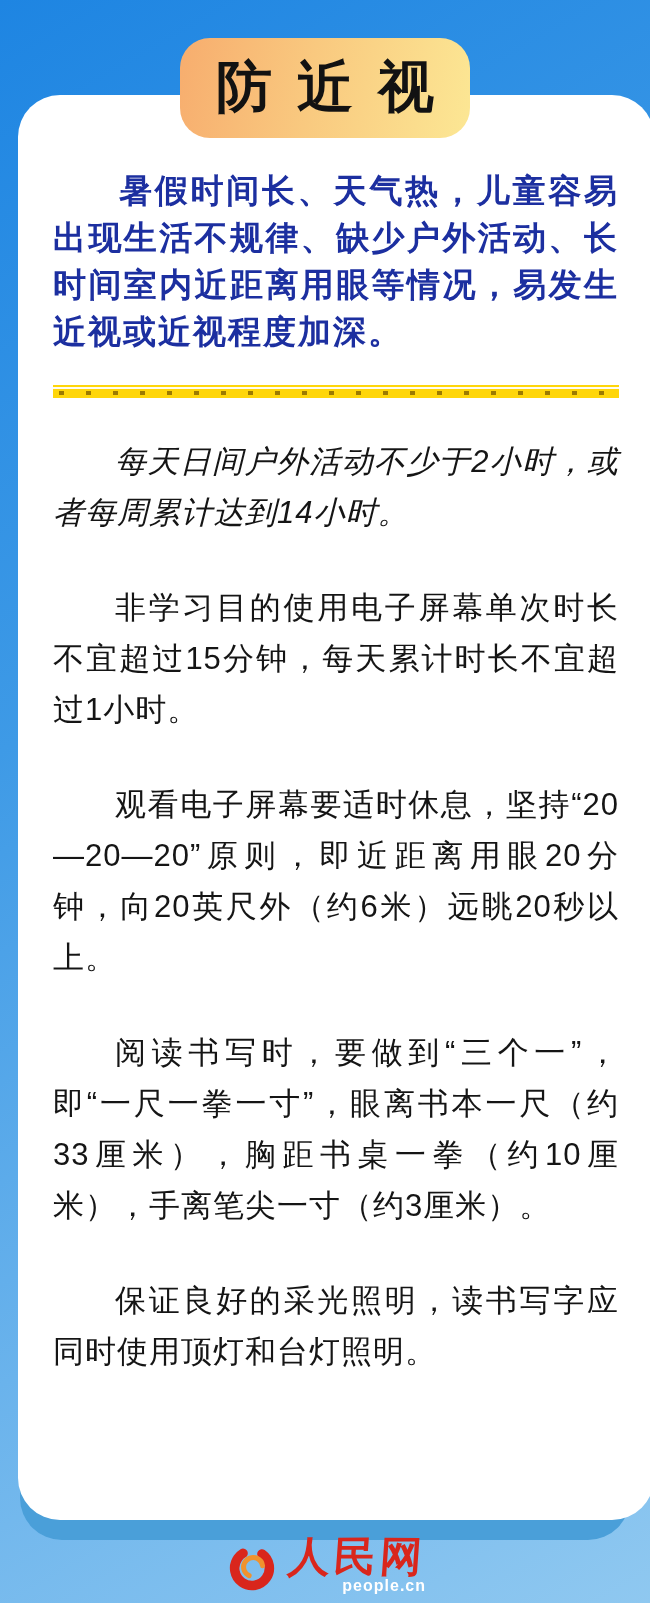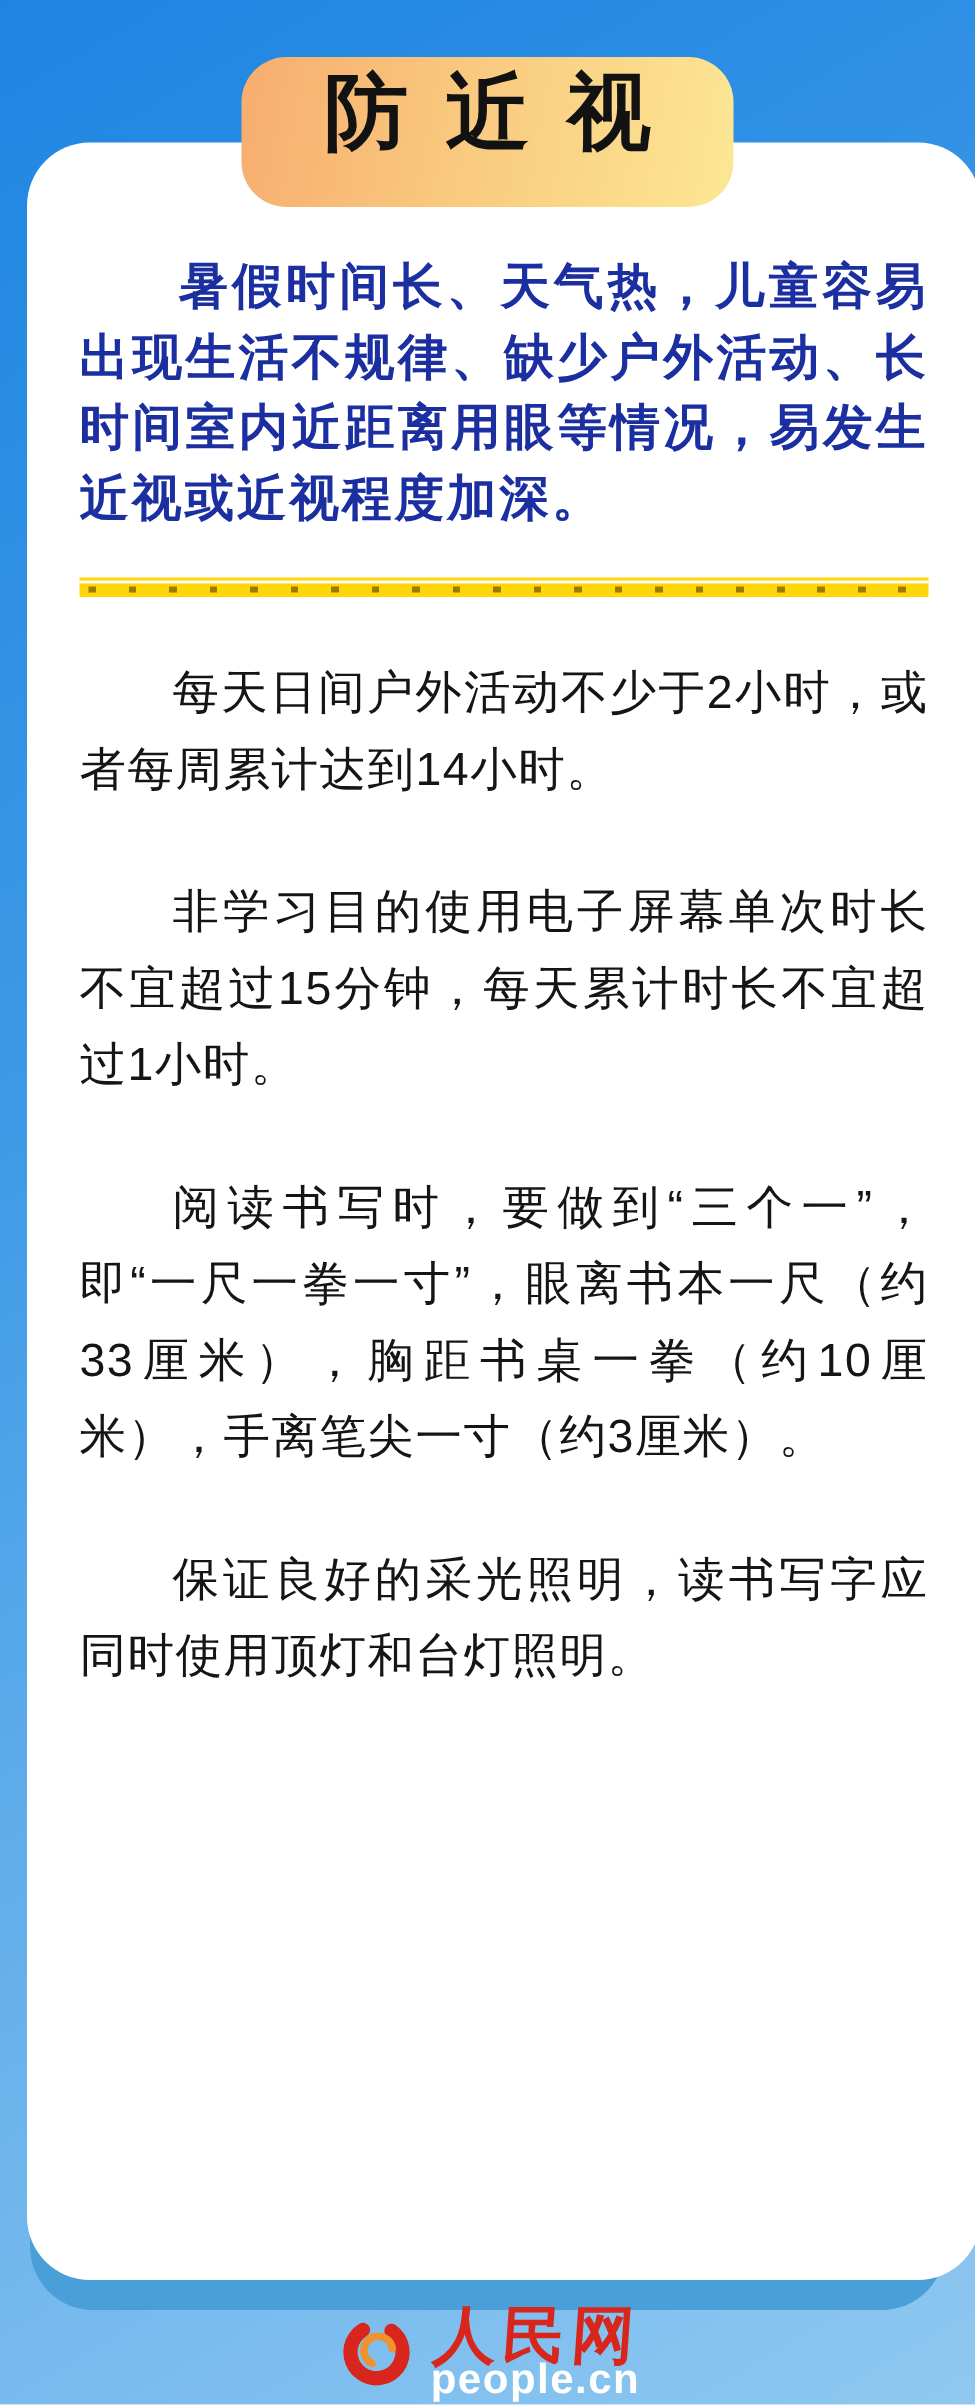--- a/index.html
+++ b/index.html
@@ -13,23 +13,23 @@
     position:absolute; left:20px; top:300px; width:610px; height:1240px;
     background:#4a9fd9; border-radius:42px;
   }
   .card {
     position:absolute; left:18px; top:95px; width:636px; height:1425px;
     background:#ffffff; border-radius:42px;
     padding:72px 35px 0 35px;
   }
   .badge {
     position:absolute; top:38px; left:50%; transform:translateX(-50%);
-    width:328px; height:100px; border-radius:30px;
+    width:290px; height:100px; border-radius:30px;
     background:linear-gradient(100deg,#f7ad6e 0%,#f9c97f 45%,#fce794 100%);
-    display:flex; justify-content:center; z-index:3;
+    display:flex; align-items:center; justify-content:center; z-index:3;
   }
   .badge-title {
     font-size:56px; font-weight:bold; color:#121212;
     letter-spacing:25px; padding-left:25px; white-space:nowrap;
   }
   .intro {
     color:#1c2fa0; font-weight:bold; font-size:33px; line-height:47px;
     letter-spacing:2px; text-indent:2em; text-align:justify;
   }
   .divider { position:relative; margin-top:30px; height:13px; background:#ffd60a; }
@@ -38,53 +38,54 @@
     background:rgba(255,255,255,0.95);
   }
   .divider-dashes {
     position:absolute; left:6px; right:0; top:6px; height:4px;
     background:repeating-linear-gradient(90deg,#9c7a00 0 5px,transparent 5px 27px);
   }
   .tip {
     color:#151515; font-size:31px; line-height:51px; font-weight:500;
     letter-spacing:1px; text-indent:2em; text-align:justify; margin-top:44px;
   }
-  .tip.first { margin-top:38px; }
+  .tip.first { margin-top:38px;font-style:italic; }
   .footer {
     position:absolute; left:0; right:0; bottom:6px; height:60px;
     display:flex; align-items:center; justify-content:center; gap:8px; z-index:2;
   }
   .logo-icon { width:56px; height:56px; flex:0 0 auto; }
   .logo-text { display:flex; flex-direction:column; align-items:flex-end; }
   .logo-brand {
     color:#d9261c; font-size:42px; line-height:40px; font-weight:bold;
     letter-spacing:4px; transform:skewX(-4deg);
   }
   .logo-domain {
-    color:#ffffff; font-size:28px; font-weight:bold; line-height:22px;
+    color:#ffffff; font-size:16px; font-weight:bold; line-height:22px;
     letter-spacing:1px; margin-top:-2px;
   }
 </style>
 </head>
 <body>
 
 <div class="page">
 
   <div class="card-shadow"></div>
 
   <div class="card">
     <p class="intro">暑假时间长、天气热，儿童容易出现生活不规律、缺少户外活动、长时间室内近距离用眼等情况，易发生近视或近视程度加深。</p>
 
     <div class="divider">
       <div class="divider-highlight"></div>
       <div class="divider-dashes"></div>
     </div>
 
     <p class="tip first">每天日间户外活动不少于2小时，或者每周累计达到14小时。</p>
     <p class="tip">非学习目的使用电子屏幕单次时长不宜超过15分钟，每天累计时长不宜超过1小时。</p>
+    <p class="tip">观看电子屏幕要适时休息，坚持“20—20—20”原则，即近距离用眼20分钟，向20英尺外（约6米）远眺20秒以上。</p>
     <p class="tip">阅读书写时，要做到“三个一”，即“一尺一拳一寸”，眼离书本一尺（约33厘米），胸距书桌一拳（约10厘米），手离笔尖一寸（约3厘米）。</p>
     <p class="tip">保证良好的采光照明，读书写字应同时使用顶灯和台灯照明。</p>
   </div>
 
   <div class="badge">
     <span class="badge-title">防近视</span>
   </div>
 
   <div class="footer">
     <svg class="logo-icon" viewBox="0 0 100 100">

